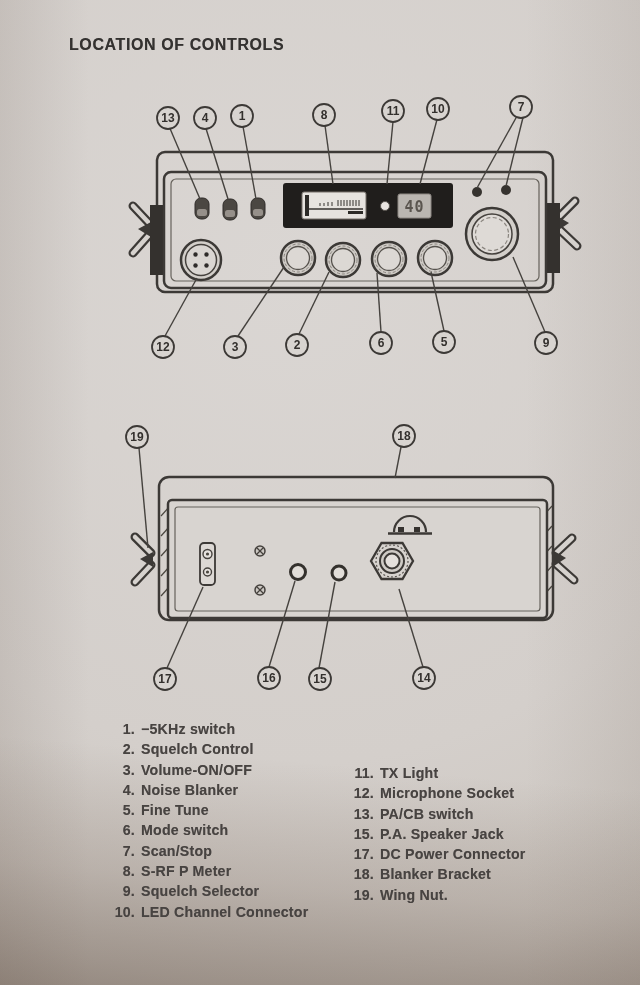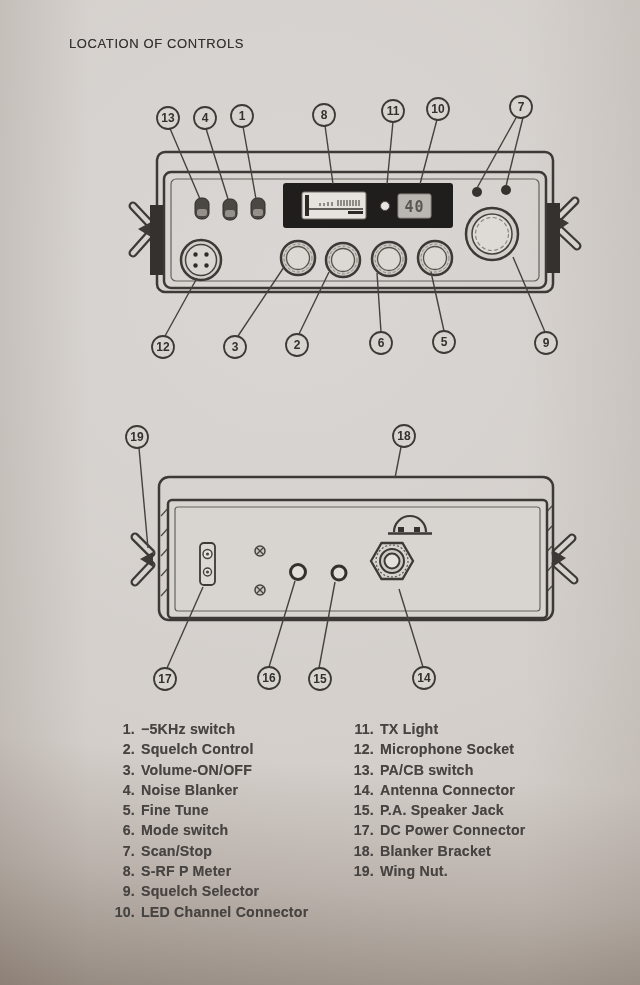--- a/index.html
+++ b/index.html
@@ -6,42 +6,42 @@
   .page{
     position:relative;width:640px;height:985px;overflow:hidden;
     font-family:"Liberation Sans",sans-serif;
     background:
       linear-gradient(185deg, rgba(110,92,80,0) 76%, rgba(110,92,80,.22) 88%, rgba(92,75,63,.48) 100%),
       linear-gradient(90deg, rgba(100,85,75,.14) 0%, rgba(100,85,75,0) 14%, rgba(100,85,75,0) 82%, rgba(100,85,75,.10) 100%),
       radial-gradient(140% 90% at 45% 28%, #dad6d3 0%, #d4cfcb 55%, #ccc6c0 80%, #bcb3ab 100%);
   }
   .title{
     position:absolute;left:69px;top:36px;
-    font-size:13px;font-weight:400;letter-spacing:.6px;color:#343230;
+    font-size:16px;font-weight:700;letter-spacing:.6px;color:#343230;
     text-shadow:0 0 .5px rgba(52,50,48,.55);
   }
   svg{position:absolute;left:0;}
   #front-svg{top:95px;}
   #rear-svg{top:420px;}
   .ink{stroke:#3c3936;fill:none;}
   .leader{stroke:#45423e;stroke-width:1.4;fill:none;}
   .callout-circle{fill:#d8d4d0;stroke:#3c3936;stroke-width:1.8;}
   .callout-num{font:700 12px "Liberation Sans",sans-serif;fill:#33302d;text-anchor:middle;}
   .led-text{font:700 15px "DejaVu Sans Mono",monospace;fill:#5a554f;text-anchor:middle;letter-spacing:1px;}
   .legend{
     position:absolute;left:93px;top:721px;width:480px;display:flex;
     font-size:14.2px;font-weight:700;color:#474341;letter-spacing:.2px;
     text-shadow:0 0 .4px rgba(70,66,64,.45);
   }
   .legend .col-left{width:245px;}
   .legend .col-right{width:235px;}
   .legend .row{display:flex;height:20.3px;align-items:baseline;}
   .legend .num{display:inline-block;text-align:right;flex:none;}
   .col-left .num{width:42px;}
-  .col-right .num{width:36px;}
+  .col-right .num{width:36px;margin-top:44px;}
   .legend .lbl{padding-left:6px;white-space:nowrap;}
 </style>
 </head>
 <body>
 
 <div class="page">
 
   <div class="title">LOCATION OF CONTROLS</div>
 
   <svg id="front-svg" width="640" height="280" viewBox="0 0 640 280">
@@ -377,24 +377,20 @@
         </div>
       <div class="row">
           <span class="num">12.</span>
           <span class="lbl">Microphone Socket</span>
         </div>
       <div class="row">
           <span class="num">13.</span>
           <span class="lbl">PA/CB switch</span>
         </div>
       <div class="row">
-          <span class="num">14.</span>
-          <span class="lbl">Antenna Connector</span>
-        </div>
-      <div class="row">
           <span class="num">15.</span>
           <span class="lbl">P.A. Speaker Jack</span>
         </div>
       <div class="row">
           <span class="num">17.</span>
           <span class="lbl">DC Power Connector</span>
         </div>
       <div class="row">
           <span class="num">18.</span>
           <span class="lbl">Blanker Bracket</span>

